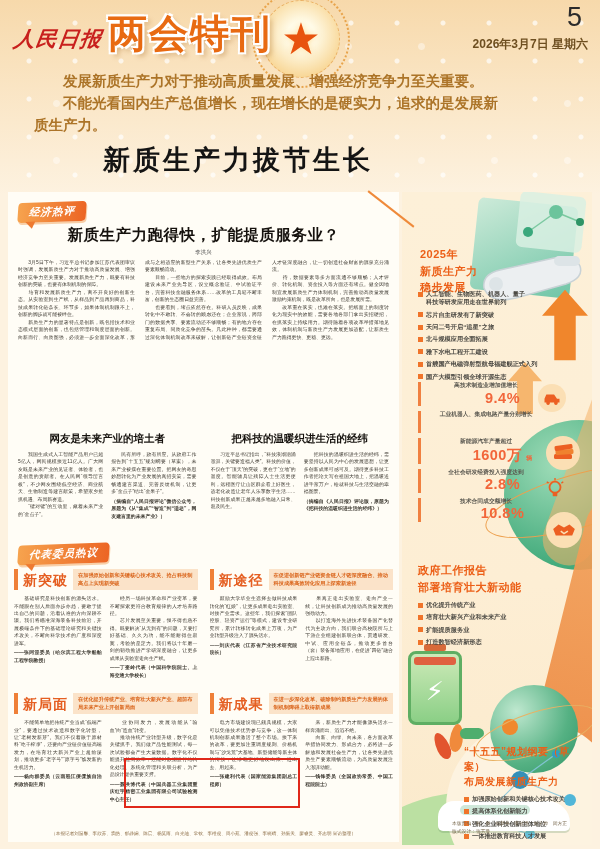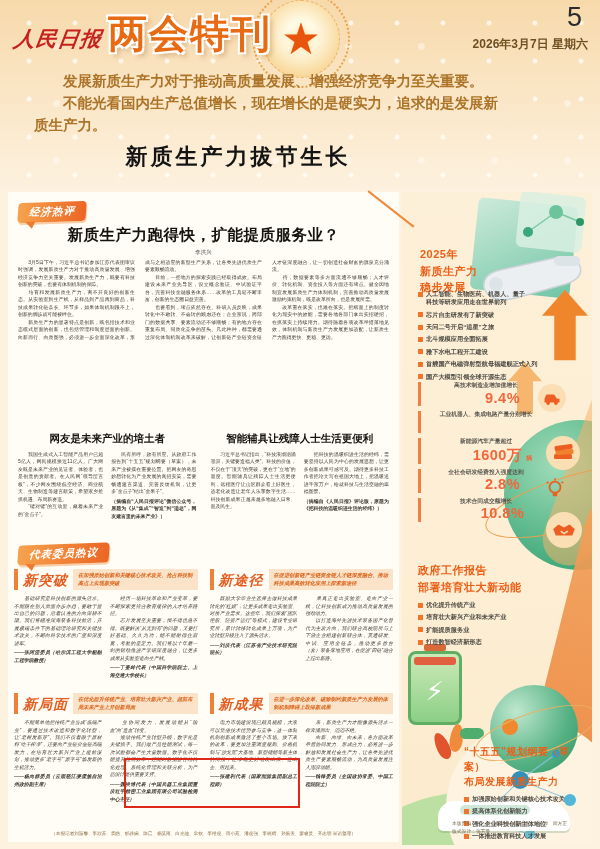--- a/index.html
+++ b/index.html
@@ -21,21 +21,21 @@
     border:2px dotted #e8a44c;z-index:2;}
   .star-emblem .inner{position:absolute;inset:8px;border-radius:50%;border:1px dashed #eab063;
     background:radial-gradient(circle at 50% 45%,#fffbe8 25%,#f8d695 75%,#f3bf6e 100%);
     display:flex;align-items:center;justify-content:center;}
   .star-emblem .inner::before{content:"★";font-size:44px;color:#e8530e;line-height:1;
     text-shadow:0 0 6px rgba(255,220,150,.9);}
   .page-num{position:absolute;right:18px;top:2px;font-size:27px;color:#2b2b2b;z-index:3;}
   .date{position:absolute;right:12px;top:36px;font-size:12px;font-weight:bold;color:#6e4f20;z-index:3;}
   .intro{position:absolute;left:34px;top:70px;width:470px;z-index:3;}
   .intro p{margin:0;text-indent:2em;font-size:14.5px;font-weight:bold;color:#ac7428;line-height:1.52;}
-  .headline{position:absolute;left:0;top:142px;width:476px;text-align:center;font-size:22px;
+  .headline{position:absolute;left:0;top:142px;width:476px;text-align:center;font-size:27px;
     font-weight:900;color:#141414;letter-spacing:3px;z-index:3;}
   .deco-line{position:absolute;left:362px;top:208px;width:58px;height:2px;background:#ef8a3a;
     transform:rotate(38deg);z-index:4;}
   
   .left-card{position:absolute;left:8px;top:192px;width:391px;height:650px;background:#fffdf6;z-index:2;}
   .badge{display:inline-block;position:absolute;background:linear-gradient(90deg,#f6a34e,#ec6524);
     color:#fff;font-weight:bold;font-style:italic;font-size:10.5px;letter-spacing:1px;
     padding:3px 11px;border-radius:4px;transform:skewX(-6deg) rotate(-2deg);
     box-shadow:1px 2px 0 rgba(240,150,70,.45);}
   .badge::after{content:"";position:absolute;left:8px;bottom:-6px;border-left:7px solid transparent;
@@ -48,21 +48,21 @@
   .tiny{font-size:4.9px;line-height:1.52;color:#3c3830;text-align:justify;white-space:pre-line;}
   .c-body{position:absolute;top:67px;left:10px;right:10px;height:130px;
     column-count:3;column-gap:10px;overflow:hidden;}
   .sub-row{position:absolute;top:204px;left:10px;right:10px;display:flex;gap:14px;}
   .sub{flex:1;min-width:0;margin-top:36px;}
   .sub h3{margin:0 0 5px 0;text-align:center;font-size:10.5px;font-weight:900;color:#15110d;}
   .cols{display:flex;gap:8px;}
   .col{flex:1;min-width:0;overflow:hidden;}
   .note{font-weight:bold;margin-top:2px;}
   .cards{position:absolute;top:377px;left:6px;right:6px;display:grid;
-    grid-template-columns:1fr 1fr;column-gap:12px;row-gap:10px;font-style:italic;}
+    grid-template-columns:1fr 1fr;column-gap:12px;row-gap:10px;}
   .chead{display:flex;align-items:stretch;gap:5px;margin-bottom:5px;}
   .cbar{width:4px;background:#ef8038;flex:none;}
   .ctitle{font-size:14px;font-weight:900;color:#e55f22;white-space:nowrap;padding-top:3px;letter-spacing:1px;}
   .csub{flex:1;background:#fbe3c9;color:#d96319;font-size:5.2px;font-weight:bold;
     line-height:1.45;padding:3px 5px;text-align:justify;}
   .cbody{height:88px;overflow:hidden;}
   .row2 .cbody{height:96px;}
   .attr{font-weight:bold;margin-top:2px;}
   .red-box{position:absolute;left:116px;top:566px;width:172px;height:46px;border:2px solid #e0281a;
     z-index:6;pointer-events:none;}
@@ -173,21 +173,21 @@
         <div class="cols">
           <div class="col tiny">　　我国生成式人工智能产品用户已超5亿人，网民规模接近11亿人。广大网友既是未来产业的见证者、体验者，也是创意的贡献者。在人民网“领导留言板”，不少网友围绕低空经济、商业航天、生物制造等建言献策，希望家乡抢抓机遇、布局新赛道。
 　　“键对键”的互动里，藏着未来产业的“金点子”。</div>
           <div class="col">
             <div class="tiny">　　民有所呼，政有所应。从政府工作报告到“十五五”规划纲要（草案），未来产业被摆在重要位置。把网友的奇思妙想转化为产业发展的真招实策，需要畅通建言渠道、完善反馈机制，让更多“金点子”结出“金果子”。</div>
             <div class="tiny note">（摘编自“人民日报评论”微信公众号，原题为《从“集成”“智造”到“适老”，网友建言里的未来产业》）</div>
           </div>
         </div>
       </div>
       <div class="sub">
-        <h3>智能辅具让残障人士生活更便利</h3>
+        <h3>把科技的温暖织进生活的经纬</h3>
         <div class="cols">
           <div class="col tiny">　　习近平总书记指出，“科技浪潮汹涌澎湃，关键要造福人类”。科技的价值，不仅在于“顶天”的突破，更在于“立地”的温度。智能辅具让残障人士生活更便利，远程医疗让山区群众看上好医生，适老化改造让老年人乐享数字生活……科技创新成果正越来越多地融入日常、惠及民生。</div>
           <div class="col">
             <div class="tiny">　　把科技的温暖织进生活的经纬，需要坚持以人民为中心的发展思想，让更多创新成果可感可及。期待更多科技工作者把论文写在祖国大地上，把温暖送进千家万户，绘就科技与生活交融的幸福图景。</div>
             <div class="tiny note">（摘编自《人民日报》评论版，原题为《把科技的温暖织进生活的经纬》）</div>
           </div>
         </div>
       </div>
     </div>
 

